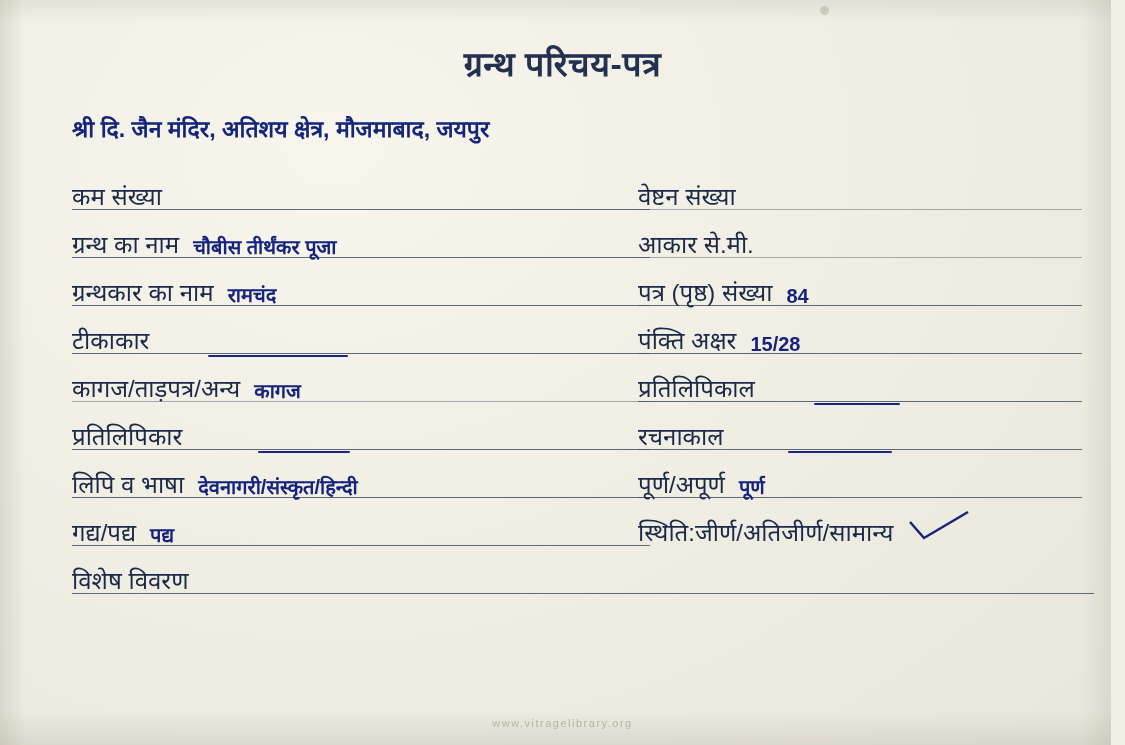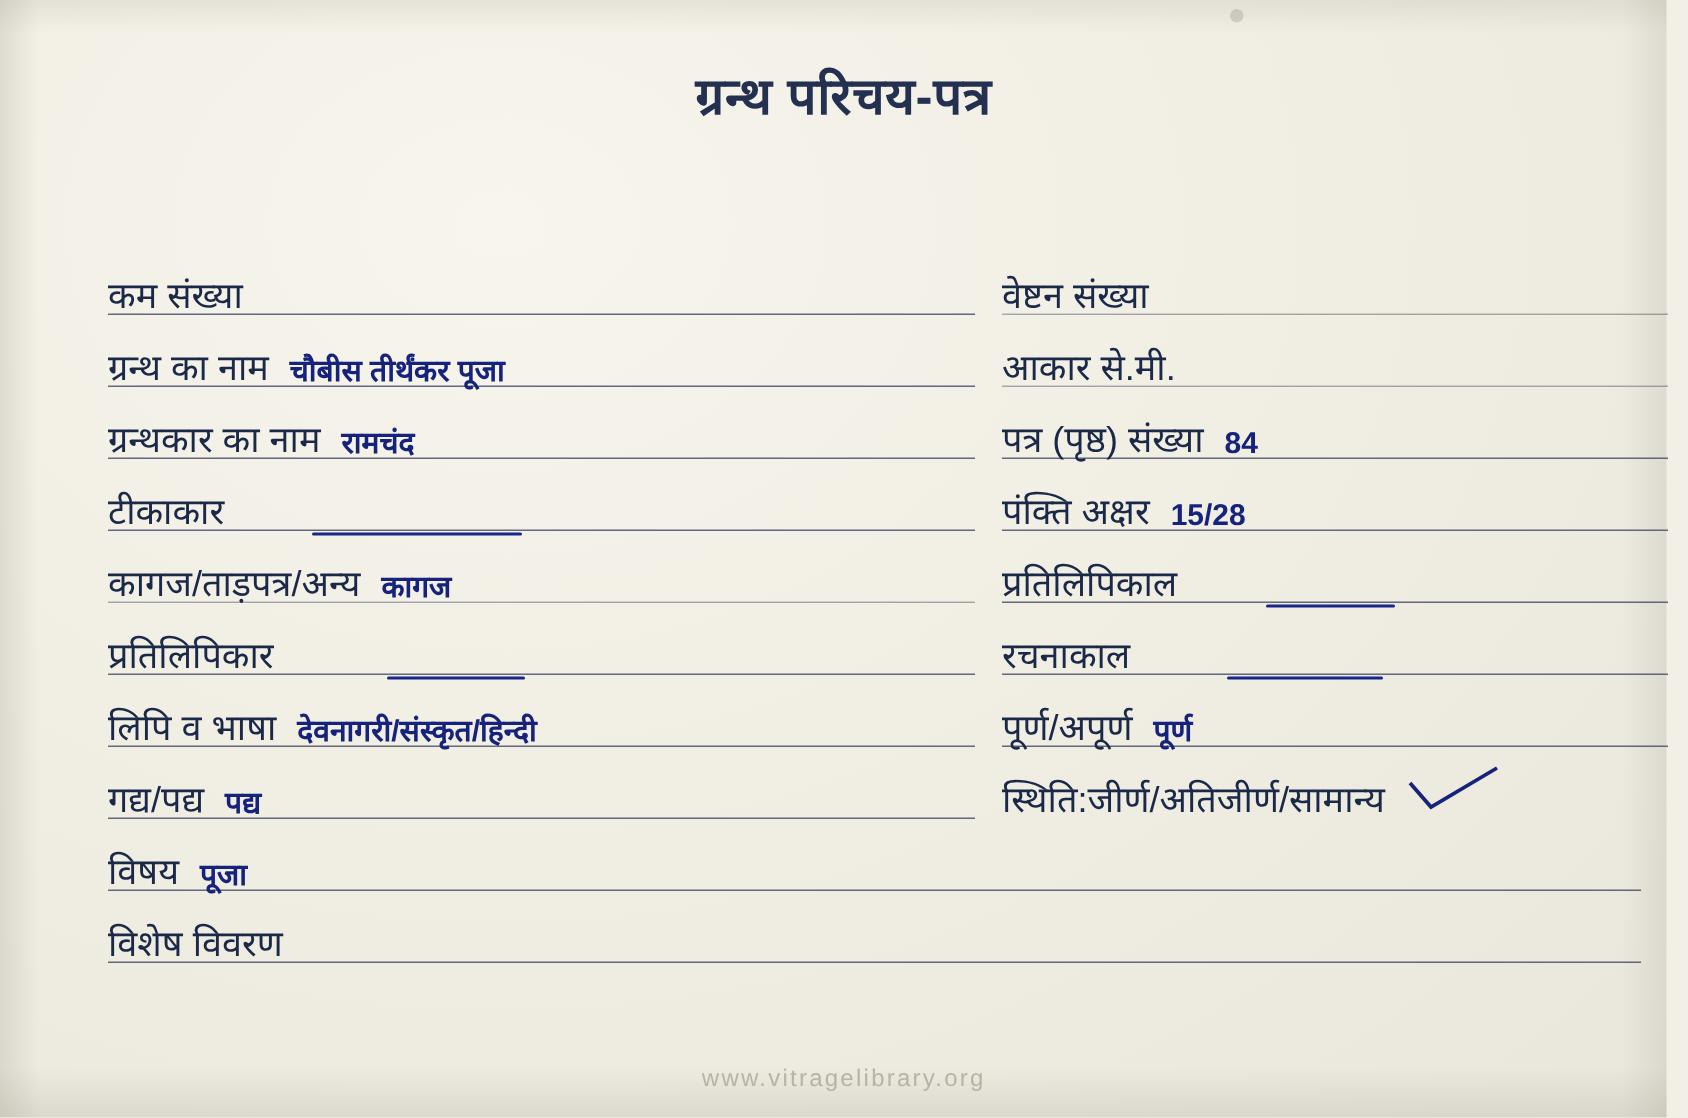--- a/index.html
+++ b/index.html
@@ -78,21 +78,21 @@
   }
   .cell {
     position: absolute;
     top: 0;
     height: 48px;
     display: flex;
     align-items: flex-end;
     white-space: nowrap;
   }
   .cell.left  { left: 0;    width: 578px; }
-  .cell.right { left: 596px; width: 444px; }
+  .cell.right { left: 566px; width: 444px; }
   .cell.full  { left: 0;    width: 1022px; }
 
   .label {
     font-size: 24px;
     color: #1b2949;
     font-weight: normal;
     padding-bottom: 4px;
     position: relative;
     z-index: 2;
     background: transparent;
@@ -132,21 +132,21 @@
     position: absolute;
     z-index: 4;
     pointer-events: none;
   }
   .watermark {
     position: absolute;
     bottom: 16px;
     left: 0;
     width: 1125px;
     text-align: center;
-    font-size: 16px;
+    font-size: 11px;
     letter-spacing: 1.5px;
     color: #b7b3a6;
   }
   .corner-mark {
     position: absolute;
     top: 6px;
     right: 282px;
     width: 9px;
     height: 9px;
     border-radius: 50%;
@@ -156,20 +156,21 @@
 </head>
 <body>
 
 <div id="card">
 
   <div class="corner-mark"></div>
 
   <div class="title">ग्रन्थ परिचय-पत्र</div>
 
   <div class="header-row">
+    <span class="header-value">श्री दि. जैन मंदिर, अतिशय क्षेत्र, मौजमाबाद, जयपुर</span>
   </div>
 
   <div class="rows">
 
     <div class="row">
       <div class="cell left">
         <span class="rule"></span>
         <span class="label">कम संख्या</span>
         <span class="value"></span>
       </div>
@@ -269,27 +270,20 @@
         <span class="value">पद्य</span>
       </div>
       <div class="cell right">
         <span class="label">स्थिति:जीर्ण/अतिजीर्ण/सामान्य</span>
         <svg class="strike" width="70" height="34" viewBox="0 0 70 34" style="left:268px; top:6px;">
           <path d="M4 12 L18 28 L62 2" stroke="#16237c" stroke-width="2.5" fill="none"></path>
         </svg>
       </div>
     </div>
 
-    <div class="row">
-      <div class="cell full">
-        <span class="rule"></span>
-        <span class="label">विषय</span>
-        <span class="value">पूजा</span>
-      </div>
-    </div>
 
     <div class="row">
       <div class="cell full">
         <span class="rule"></span>
         <span class="label">विशेष विवरण</span>
         <span class="value"></span>
       </div>
     </div>
 
   </div>

